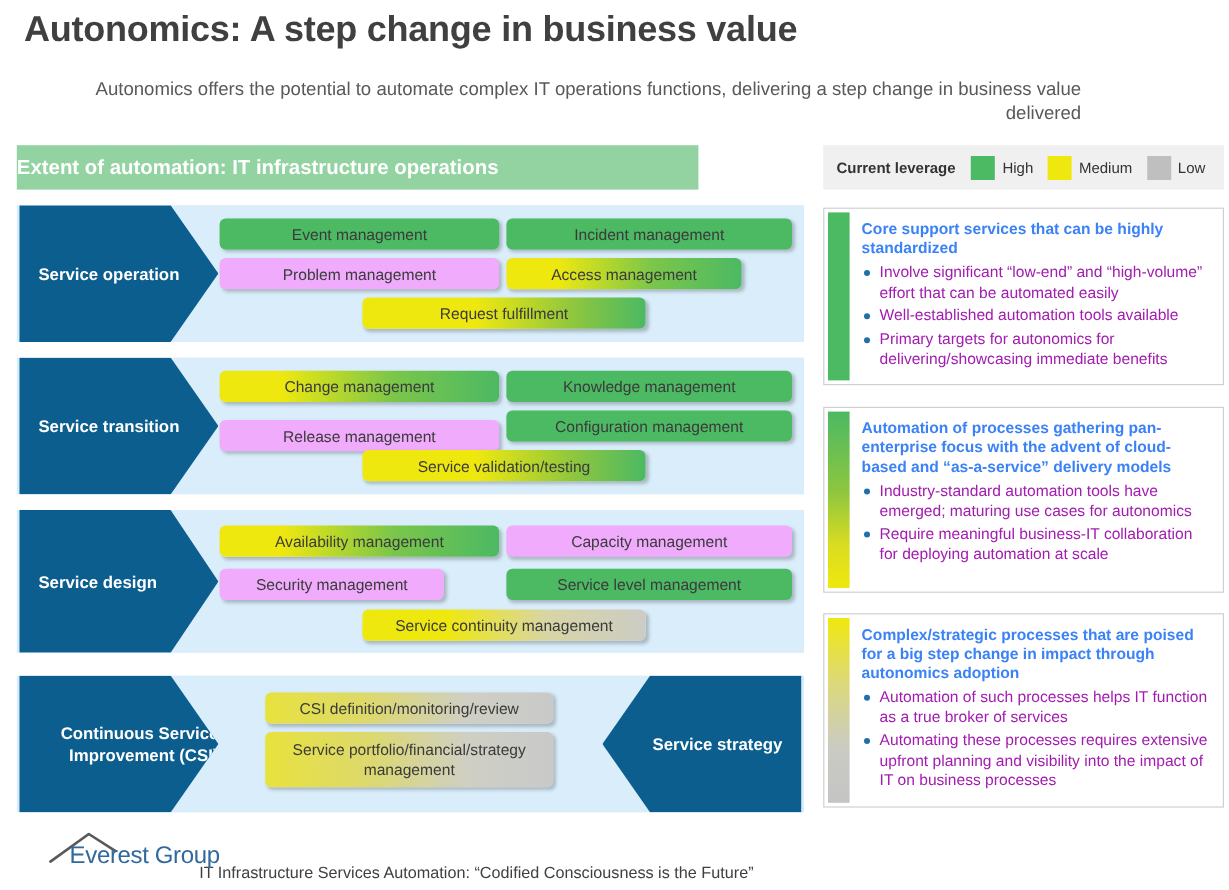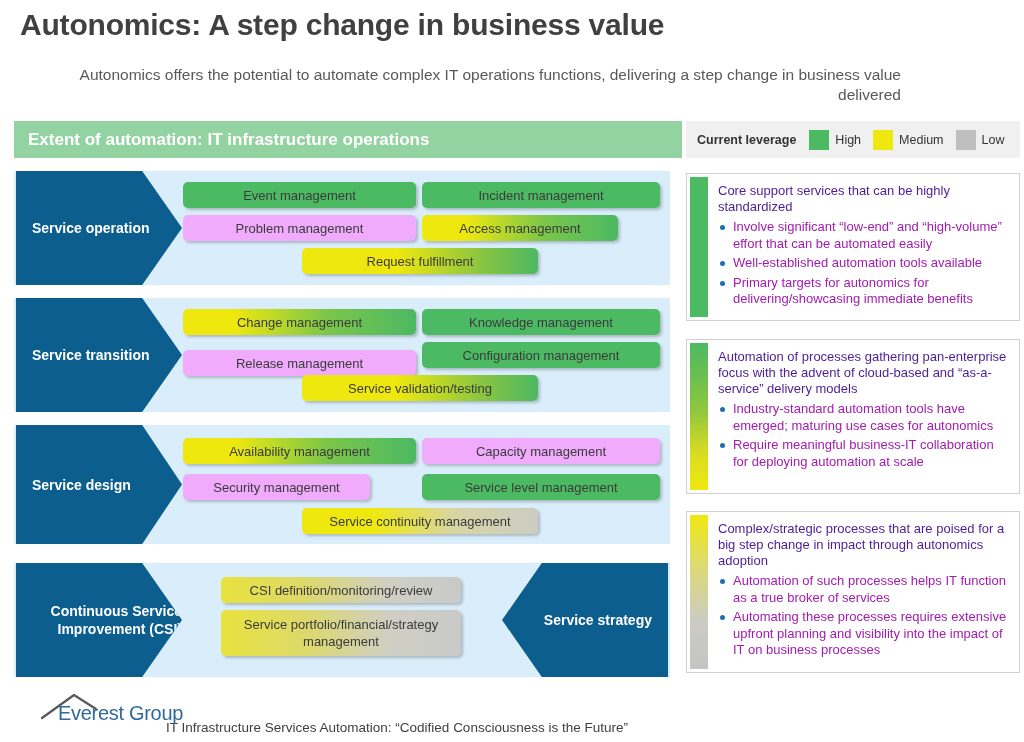--- a/index.html
+++ b/index.html
@@ -42,27 +42,26 @@
     line-height: 20px;
     color: #595959;
     text-align: right;
   }
 
   
   .section-header {
     position: absolute;
     left: 14px;
     top: 121px;
-    width: 668px;
+    width: 568px;
     height: 37px;
     background: #93d3a2;
     display: flex;
     align-items: center;
     box-sizing: border-box;
-    padding-left: 14px;
   }
   .section-header-label {
     color: #ffffff;
     font-size: 17px;
     font-weight: bold;
   }
 
   
   .legend {
     position: absolute;
@@ -196,22 +195,22 @@
     width: 18px;
     flex: 0 0 18px;
     margin: 3px 0 3px 3px;
   }
   .panel-body {
     flex: 1;
     padding: 9px 11px 8px 10px;
     box-sizing: border-box;
   }
   .panel-heading {
-    color: #4c1d95;
-    font-weight: normal;
+    color: #3b82f6;
+    font-weight: bold;
     font-size: 13px;
     line-height: 16px;
     margin-bottom: 4px;
   }
   .panel-list {
     margin: 0;
     padding: 0;
     list-style: none;
   }
   .panel-list li {

